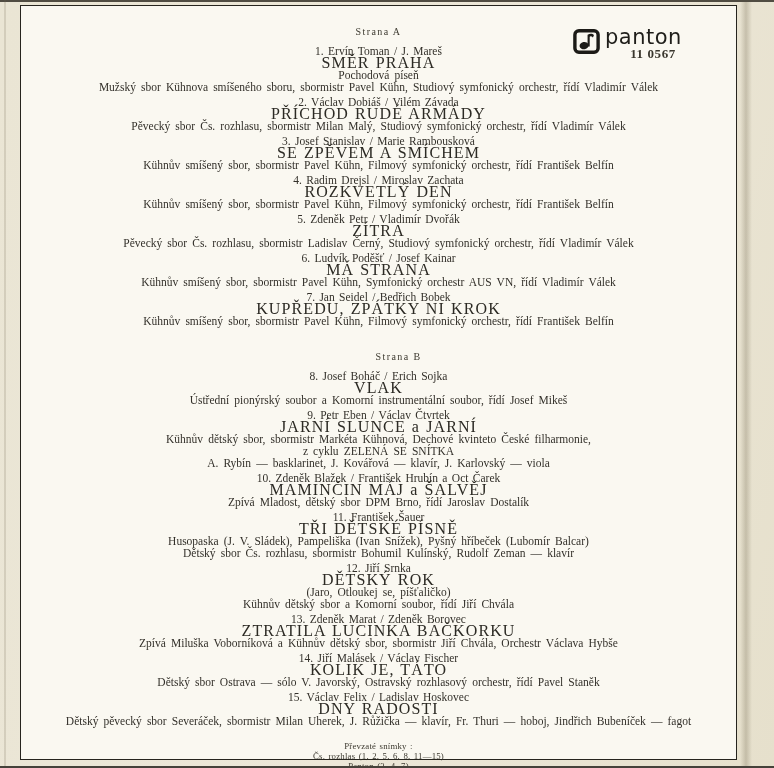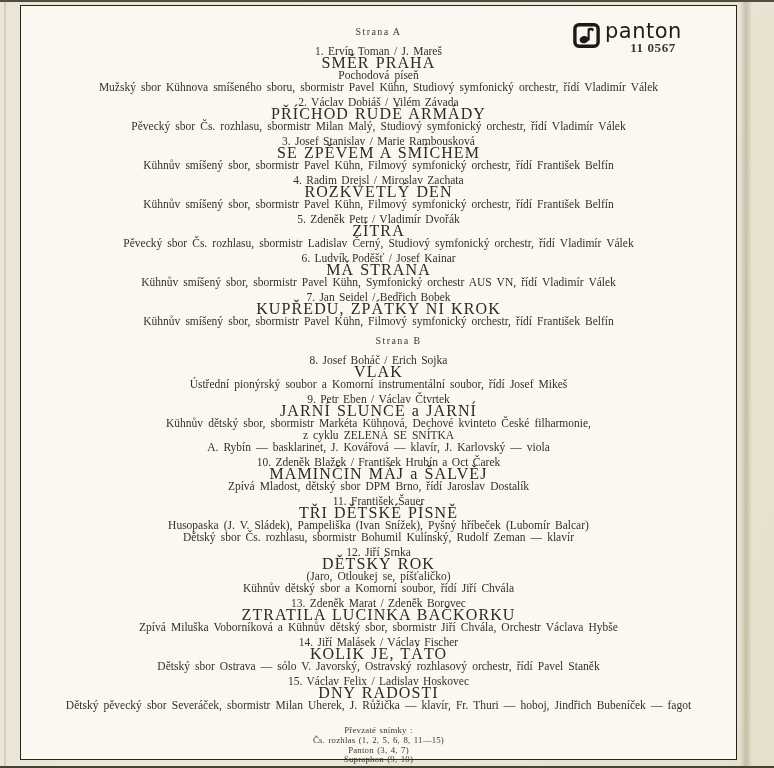--- a/index.html
+++ b/index.html
@@ -12,30 +12,30 @@
   .edge-bottom{position:absolute;bottom:0;left:0;right:0;height:2px;background:#45423a;}
   .left-crease{position:absolute;top:0;bottom:0;left:4px;width:2px;background:rgba(110,100,80,.18);}
   .right-fold{
     position:absolute;top:2px;bottom:2px;right:22px;width:12px;
     background:linear-gradient(90deg,rgba(105,95,70,0),rgba(105,95,70,.28),rgba(105,95,70,0));
   }
   .paper{
     position:absolute;left:20px;top:5px;width:717px;height:755px;box-sizing:border-box;
     background:#faf8f1;border:1.6px solid #26241e;text-align:center;
   }
-  .logo{position:absolute;top:15px;left:552px;display:flex;align-items:flex-start;gap:5px;}
+  .logo{position:absolute;top:21px;left:552px;display:flex;align-items:flex-start;gap:5px;}
   .logo-mark{flex:0 0 auto;margin-top:2px;}
   .logo-col{display:flex;flex-direction:column;align-items:flex-end;}
   .wordmark{
     font-family:"DejaVu Sans", sans-serif;font-size:21px;line-height:20px;
     letter-spacing:.5px;color:#1f1e1a;
   }
   .catalog{font-size:13px;line-height:11px;letter-spacing:.6px;color:#3a372e;margin-top:1px;padding-right:6px;font-weight:bold;}
   .side-heading{font-size:10px;line-height:11px;letter-spacing:1.4px;color:#3d3a30;padding-top:20px;}
-  .side-heading.b{padding-top:0;margin-top:8px;margin-bottom:4px;padding-left:40px;}
+  .side-heading.b{padding-top:0;margin-top:24px;margin-bottom:4px;padding-left:40px;}
   .tracks{margin-top:8px;}
   .track{margin-bottom:3px;}
   .line{font-size:11.5px;line-height:12px;white-space:nowrap;}
   .line.authors{word-spacing:1.5px;}
   .line.title{font-size:16px;letter-spacing:1.1px;word-spacing:1px;color:#2c2a24;}
   .line.subtitle,.line.credit{word-spacing:2.2px;}
   .footer{margin-top:15px;}
   .footer .fline{font-size:8.8px;line-height:9.8px;letter-spacing:.2px;word-spacing:1px;color:#3c392f;}
 </style>
 </head>

